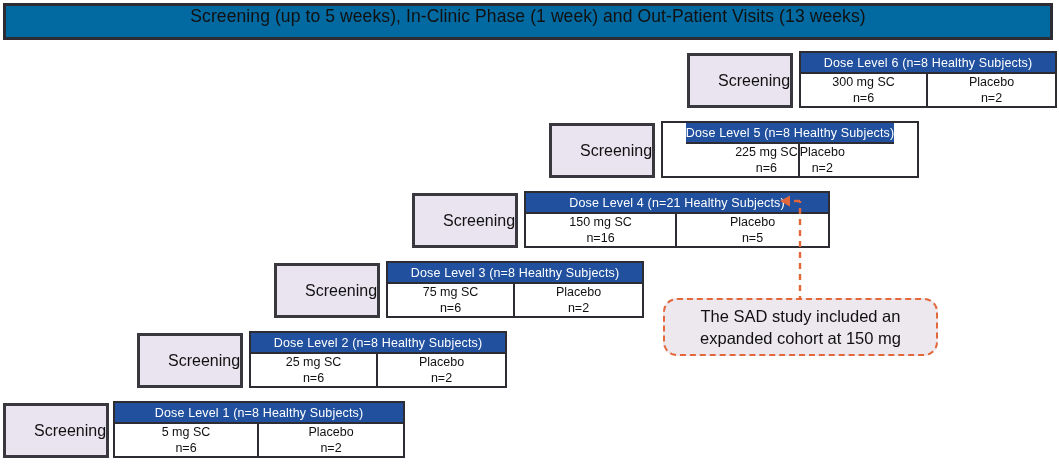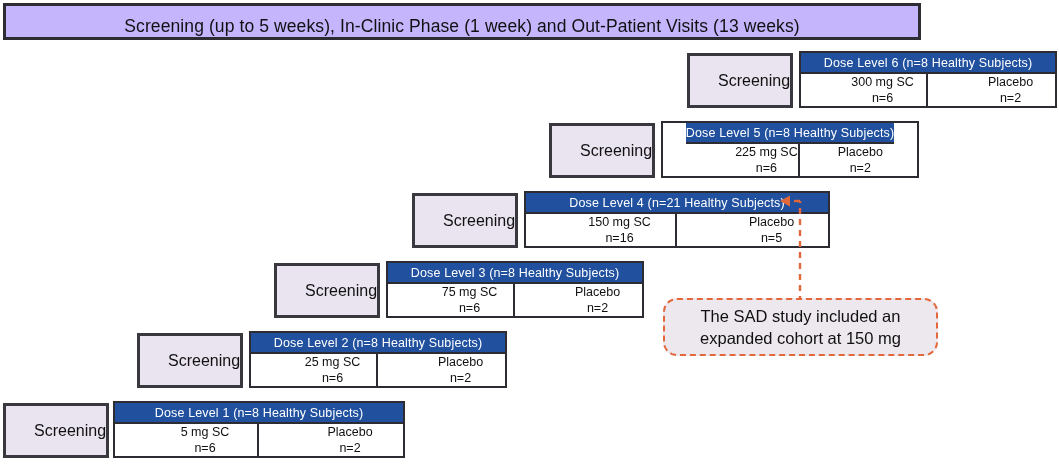--- a/index.html
+++ b/index.html
@@ -17,27 +17,27 @@
     height: 464px;
     background: #ffffff;
     overflow: hidden;
   }
 
   
   .title-bar {
     position: absolute;
     left: 3px;
     top: 3px;
-    width: 918px;
+    width: 1050px;
     height: 37px;
-    background: #c4b5fd;
+    background: #0369a1;
     border: 3px solid #2E2C33;
     box-sizing: border-box;
     display: flex;
-    align-items: flex-end;
+    align-items: flex-start;
     justify-content: center;
   }
   .title-bar .title-text {
     font-size: 17.5px;
     color: #111111;
     letter-spacing: 0.1px;
     white-space: nowrap;
   }
 
   
@@ -84,21 +84,20 @@
     flex-direction: row;
   }
   .dose-cell {
     flex: 1 1 50%;
     display: flex;
     flex-direction: column;
     align-items: center;
     justify-content: center;
     background: #ffffff;
     box-sizing: border-box;
-    padding-left: 38px;
   }
   .dose-cell.left {
     border-right: 2px solid #2E2C33;
   }
   .dose-cell .cell-line {
     font-size: 12.5px;
     color: #111111;
     line-height: 16px;
     white-space: nowrap;
   }

